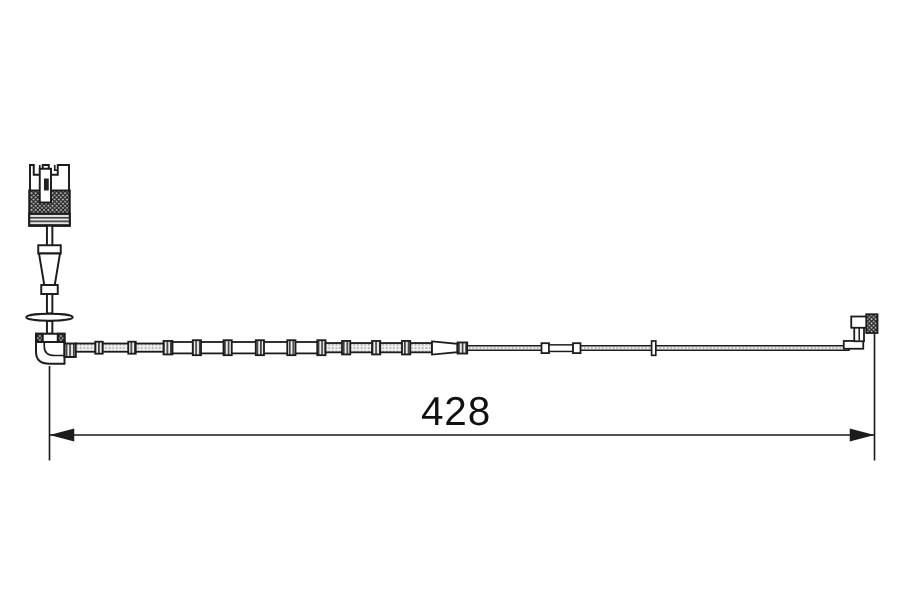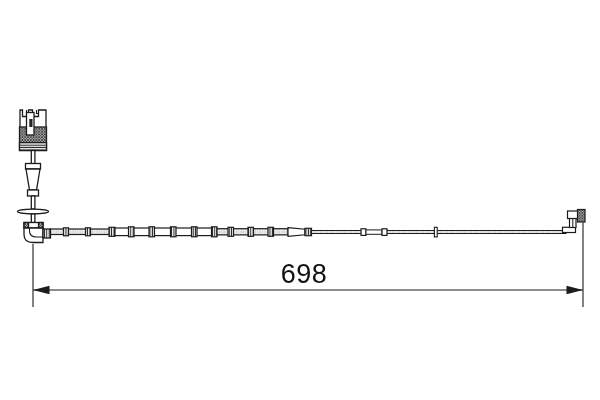--- a/index.html
+++ b/index.html
@@ -124,15 +124,15 @@
 
     <g stroke="#1c1c1c" fill="#1c1c1c" stroke-width="1.1">
       <line x1="33" y1="244" x2="33" y2="307" fill="none"></line>
       <line x1="583" y1="222.5" x2="583" y2="307" fill="none"></line>
       <line x1="33" y1="290" x2="583" y2="290" fill="none"></line>
       <polygon points="33,290 49.5,285.7 49.5,294.3" stroke="none"></polygon>
       <polygon points="583,290 566.5,285.7 566.5,294.3" stroke="none"></polygon>
     </g>
   </svg>
 
-  <div class="dim-label">698</div>
+  <div class="dim-label">428</div>
 
 </div>
 
 </body></html>

